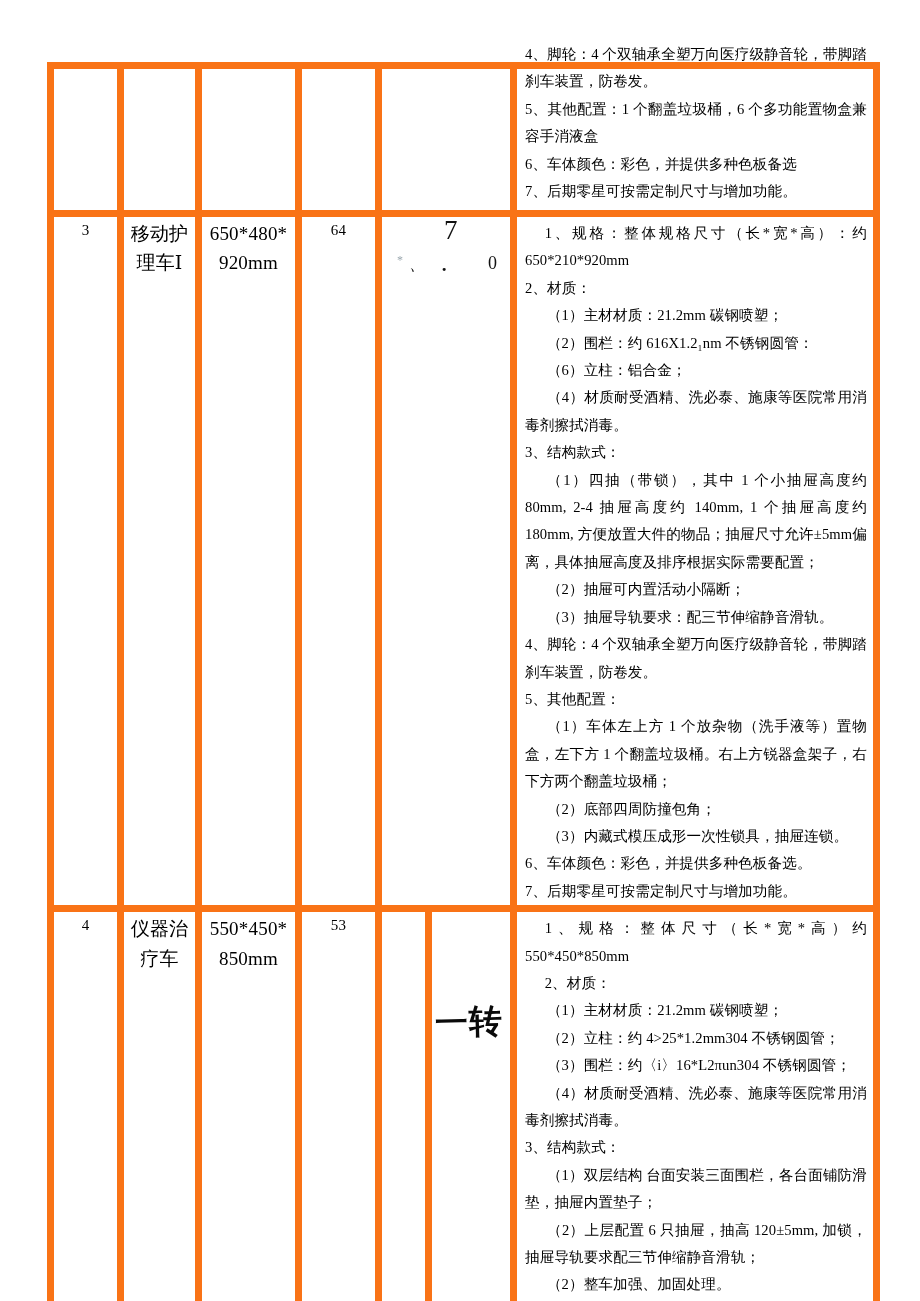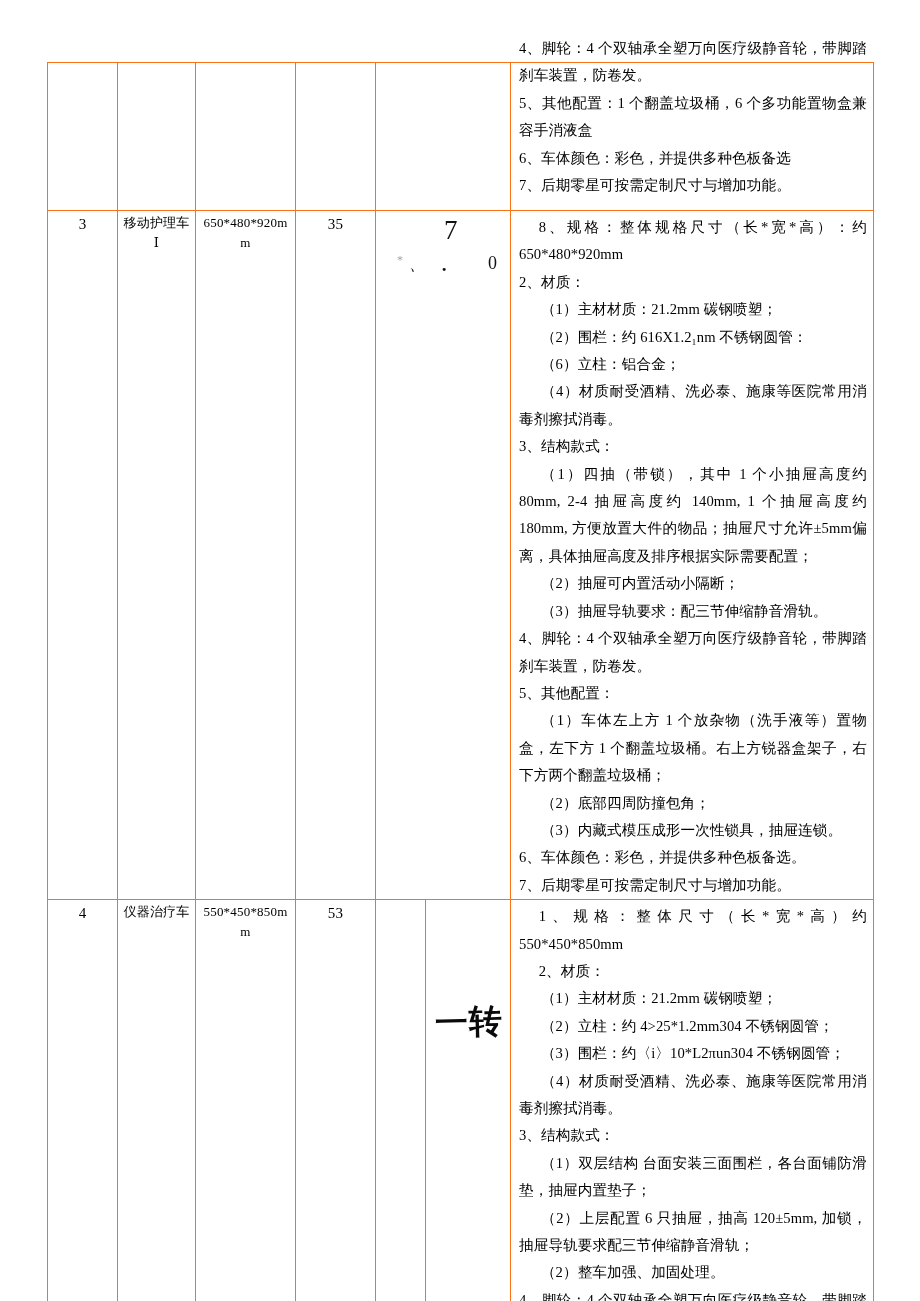--- a/index.html
+++ b/index.html
@@ -28,21 +28,21 @@
   
   .spec-table {
     position: absolute;
     left: 47px;
     top: 62px;
     width: 826px;
     border-collapse: collapse;
     table-layout: fixed;
   }
   .spec-table td {
-    border: 1px solid #f97316;
+    border: 7px solid #f97316;
     vertical-align: top;
     padding: 0;
     background: #ffffff;
   }
 
   
   .c-no     { width: 70px;  }
   .c-name   { width: 78px;  }
   .c-size   { width: 100px; }
   .c-qty    { width: 80px;  }
@@ -50,21 +50,21 @@
   .c-gap    { width: 85px;  }
   .c-desc   { width: 363px; }
 
   
   .cellbox {
     display: flex;
     align-items: center;
     justify-content: center;
     height: 100%;
     text-align: center;
-    font-size: 13px;
+    font-size: 19px;
     line-height: 1.55;
     letter-spacing: 0.2px;
     padding: 2px 3px;
     box-sizing: border-box;
     word-break: break-all;
   }
   .cellbox.num { font-size: 15px; }
 
   
   .desc {
@@ -188,28 +188,28 @@
         <td>
           <div class="cellbox num">3</div>
         </td>
         <td>
           <div class="cellbox">移动护理车Ⅰ</div>
         </td>
         <td>
           <div class="cellbox">650*480*920mm</div>
         </td>
         <td>
-          <div class="cellbox num">35</div>
+          <div class="cellbox num">64</div>
         </td>
         <td colspan="2">
           <div class="cellbox"></div>
         </td>
         <td>
           <div class="desc">
-              <p class="ind">8、规格：整体规格尺寸（长*宽*高）：约 650*480*920mm</p>
+              <p class="ind">1、规格：整体规格尺寸（长*宽*高）：约 650*210*920mm</p>
               <p class="flat">2、材质：</p>
               <p class="ind2">（1）主材材质：21.2mm 碳钢喷塑；</p>
               <p class="ind2">（2）围栏：约 616X1.2₁nm 不锈钢圆管：</p>
               <p class="ind2">（6）立柱：铝合金；</p>
               <p class="ind2">（4）材质耐受酒精、洗必泰、施康等医院常用消毒剂擦拭消毒。</p>
               <p class="flat">3、结构款式：</p>
               <p class="ind2">（1）四抽（带锁），其中 1 个小抽屉高度约 80mm, 2-4 抽屉高度约 140mm, 1 个抽屉高度约 180mm, 方便放置大件的物品；抽屉尺寸允许±5mm偏离，具体抽屉高度及排序根据实际需要配置；</p>
               <p class="ind2">（2）抽屉可内置活动小隔断；</p>
               <p class="ind2">（3）抽屉导轨要求：配三节伸缩静音滑轨。</p>
               <p class="flat">4、脚轮：4 个双轴承全塑万向医疗级静音轮，带脚踏刹车装置，防卷发。</p>
@@ -241,21 +241,21 @@
         </td>
         <td>
           <div class="cellbox"></div>
         </td>
         <td>
           <div class="desc">
               <p class="ind">1、规格：整体尺寸（长*宽*高）约 550*450*850mm</p>
               <p class="ind">2、材质：</p>
               <p class="ind2">（1）主材材质：21.2mm 碳钢喷塑；</p>
               <p class="ind2">（2）立柱：约 4&gt;25*1.2mm304 不锈钢圆管；</p>
-              <p class="ind2">（3）围栏：约〈i〉10*L2πun304 不锈钢圆管；</p>
+              <p class="ind2">（3）围栏：约〈i〉16*L2πun304 不锈钢圆管；</p>
               <p class="ind2">（4）材质耐受酒精、洗必泰、施康等医院常用消毒剂擦拭消毒。</p>
               <p class="flat">3、结构款式：</p>
               <p class="ind2">（1）双层结构 台面安装三面围栏，各台面铺防滑垫，抽屉内置垫子；</p>
               <p class="ind2">（2）上层配置 6 只抽屉，抽高 120±5mm, 加锁，抽屉导轨要求配三节伸缩静音滑轨；</p>
               <p class="ind2">（2）整车加强、加固处理。</p>
               <p class="flat">4、脚轮：4 个双轴承全塑万向医疗级静音轮，带脚踏刹车装置，防卷发。</p>
             </div>
         </td>
       </tr>
 

